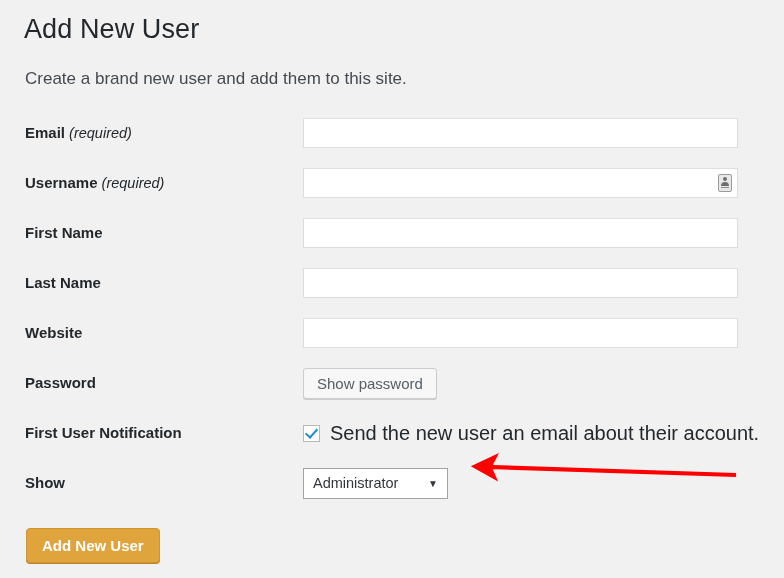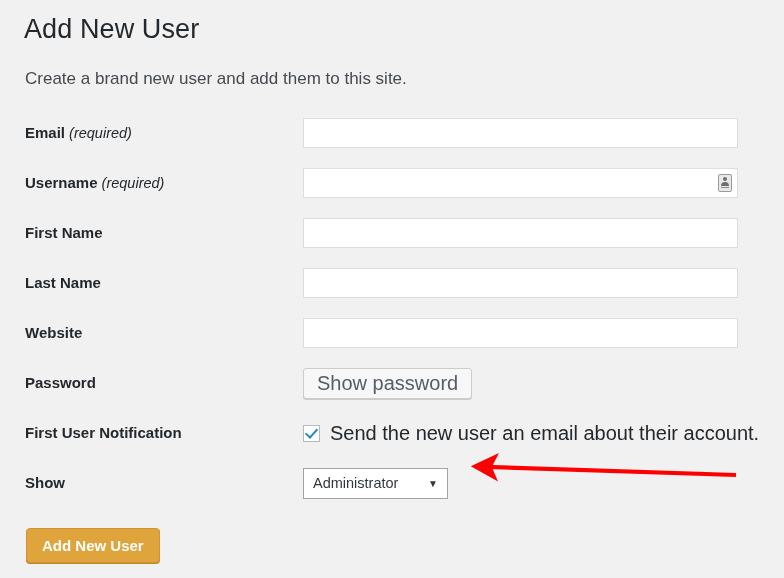--- a/index.html
+++ b/index.html
@@ -152,21 +152,21 @@
 
   .show-password-btn {
     box-sizing: border-box;
     height: 31px;
     padding: 0 13px;
     background: #f7f7f7;
     border: 1px solid #cccccc;
     border-radius: 3px;
     box-shadow: 0 1px 0 #cccccc;
     font-family: "Liberation Sans", sans-serif;
-    font-size: 20px;
+    font-size: 15px;
     color: #555d66;
     line-height: 29px;
     cursor: pointer;
     white-space: nowrap;
   }
 
   .checkbox-line {
     display: flex;
     align-items: center;
   }

